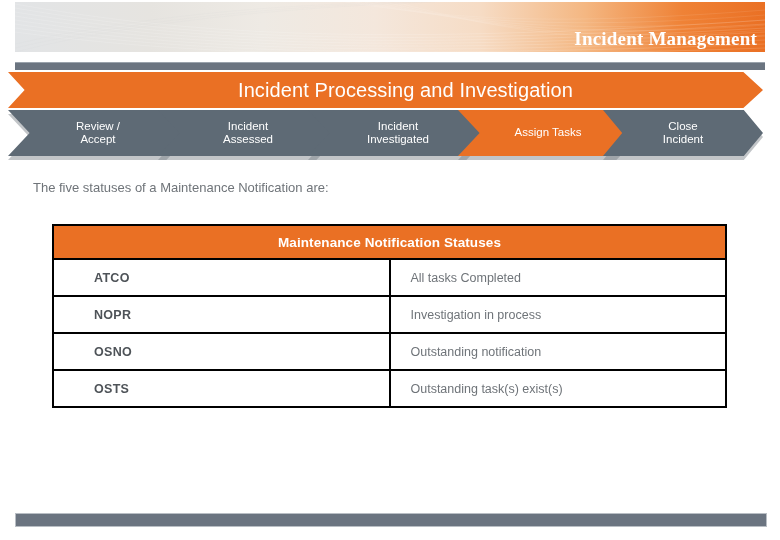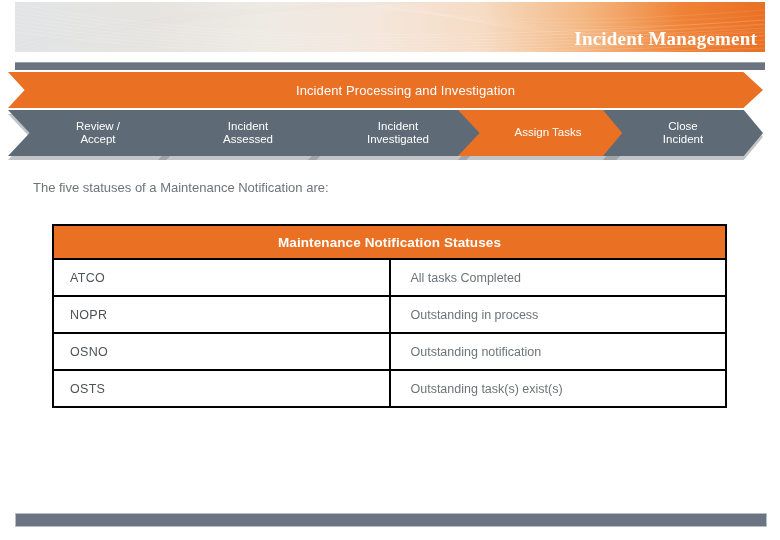--- a/index.html
+++ b/index.html
@@ -71,21 +71,21 @@
     height: 36px;
     background: #ea7024;
     -webkit-clip-path: polygon(0 0, 97.4% 0, 100% 50%, 97.4% 100%, 0 100%, 2.2% 50%);
     clip-path: polygon(0 0, 97.4% 0, 100% 50%, 97.4% 100%, 0 100%, 2.2% 50%);
     display: flex;
     align-items: center;
     justify-content: center;
   }
   #process-band-label {
     color: #ffffff;
-    font-size: 13px;
+    font-size: 20px;
     letter-spacing: 0.1px;
     margin-left: 40px;
   }
 
   
   #chevrons {
     position: absolute;
     left: 8px;
     top: 110px;
     width: 755px;
@@ -149,22 +149,22 @@
     letter-spacing: 0.1px;
   }
   #status-table td {
     border: 2px solid #000000;
     height: 33px;
     font-size: 12.5px;
     color: #5d6368;
   }
   #status-table td.code-cell {
     width: 186px;
-    padding-left: 16px;
-    font-weight: normal;
+    padding-left: 40px;
+    font-weight: bold;
     color: #4e5358;
     letter-spacing: 0.3px;
     margin-left: 48px;
   }
   #status-table td.desc-cell {
     padding-left: 20px;
     color: #6f7479;
   }
 
   
@@ -251,21 +251,21 @@
       <th class="table-title" colspan="2">Maintenance Notification Statuses</th>
     </tr>
   </thead>
   <tbody>
     <tr>
       <td class="code-cell">ATCO</td>
       <td class="desc-cell">All tasks Completed</td>
     </tr>
     <tr>
       <td class="code-cell">NOPR</td>
-      <td class="desc-cell">Outstanding in process</td>
+      <td class="desc-cell">Investigation in process</td>
     </tr>
     <tr>
       <td class="code-cell">OSNO</td>
       <td class="desc-cell">Outstanding notification</td>
     </tr>
     <tr>
       <td class="code-cell">OSTS</td>
       <td class="desc-cell">Outstanding task(s) exist(s)</td>
     </tr>
   </tbody>

